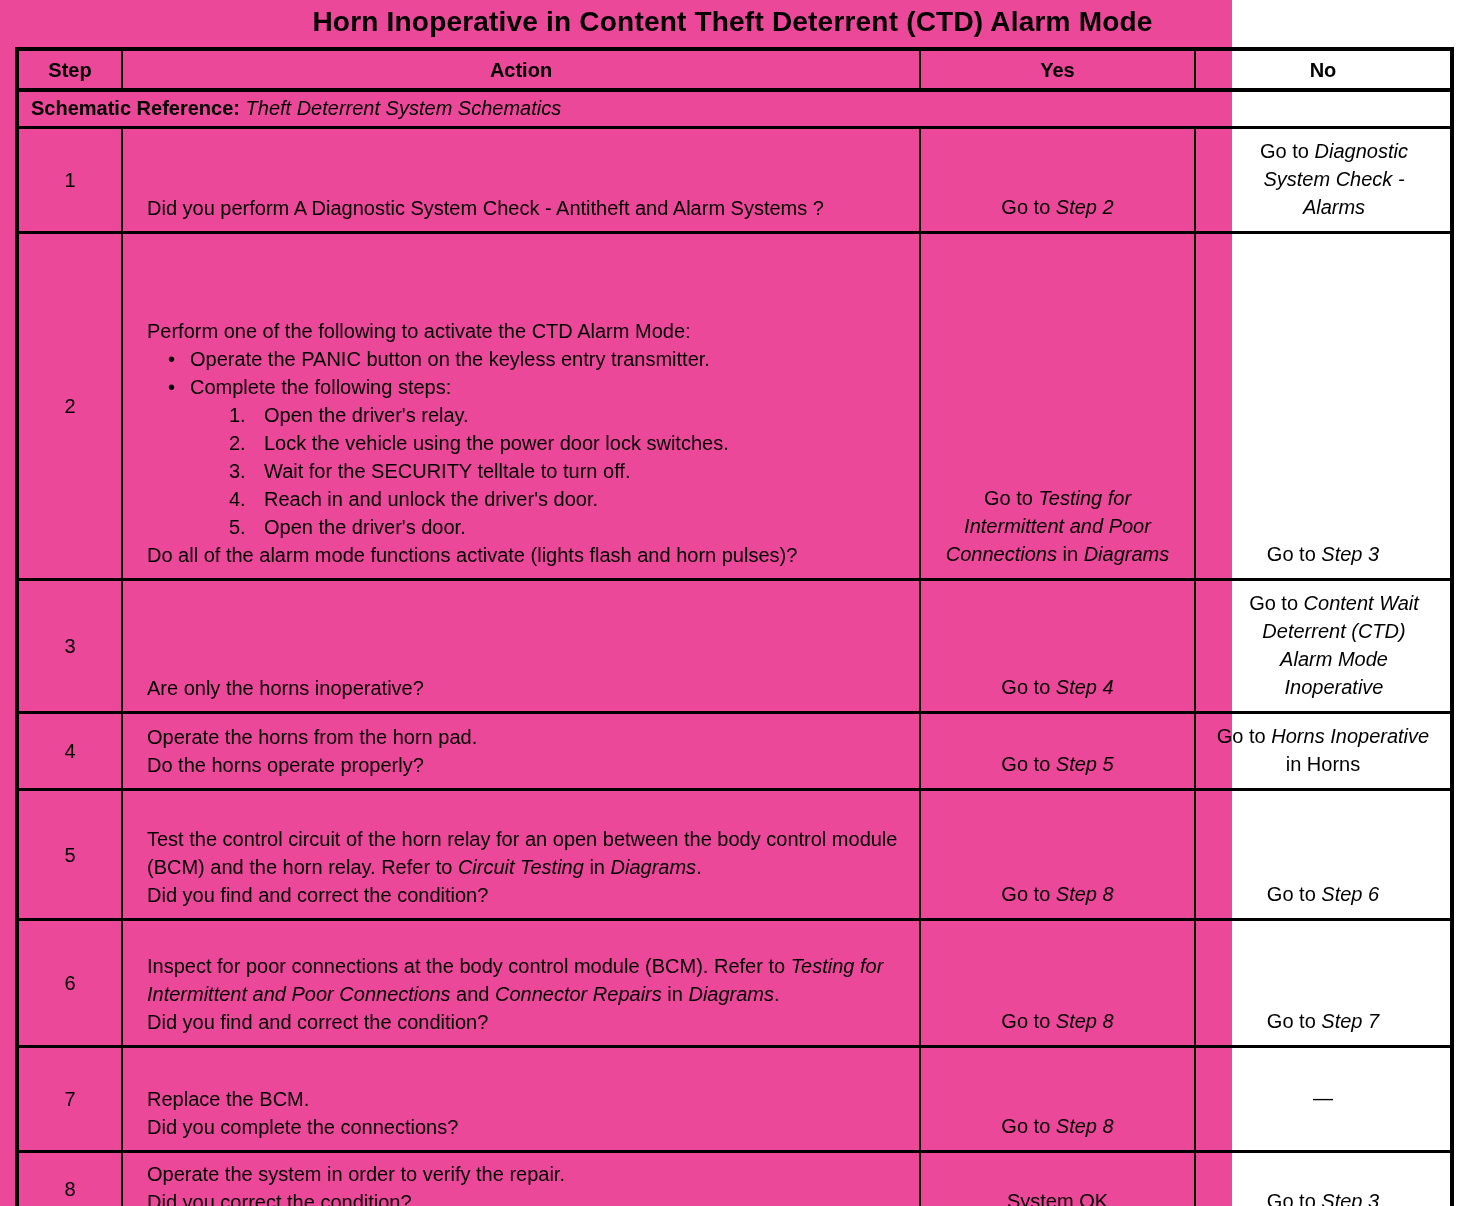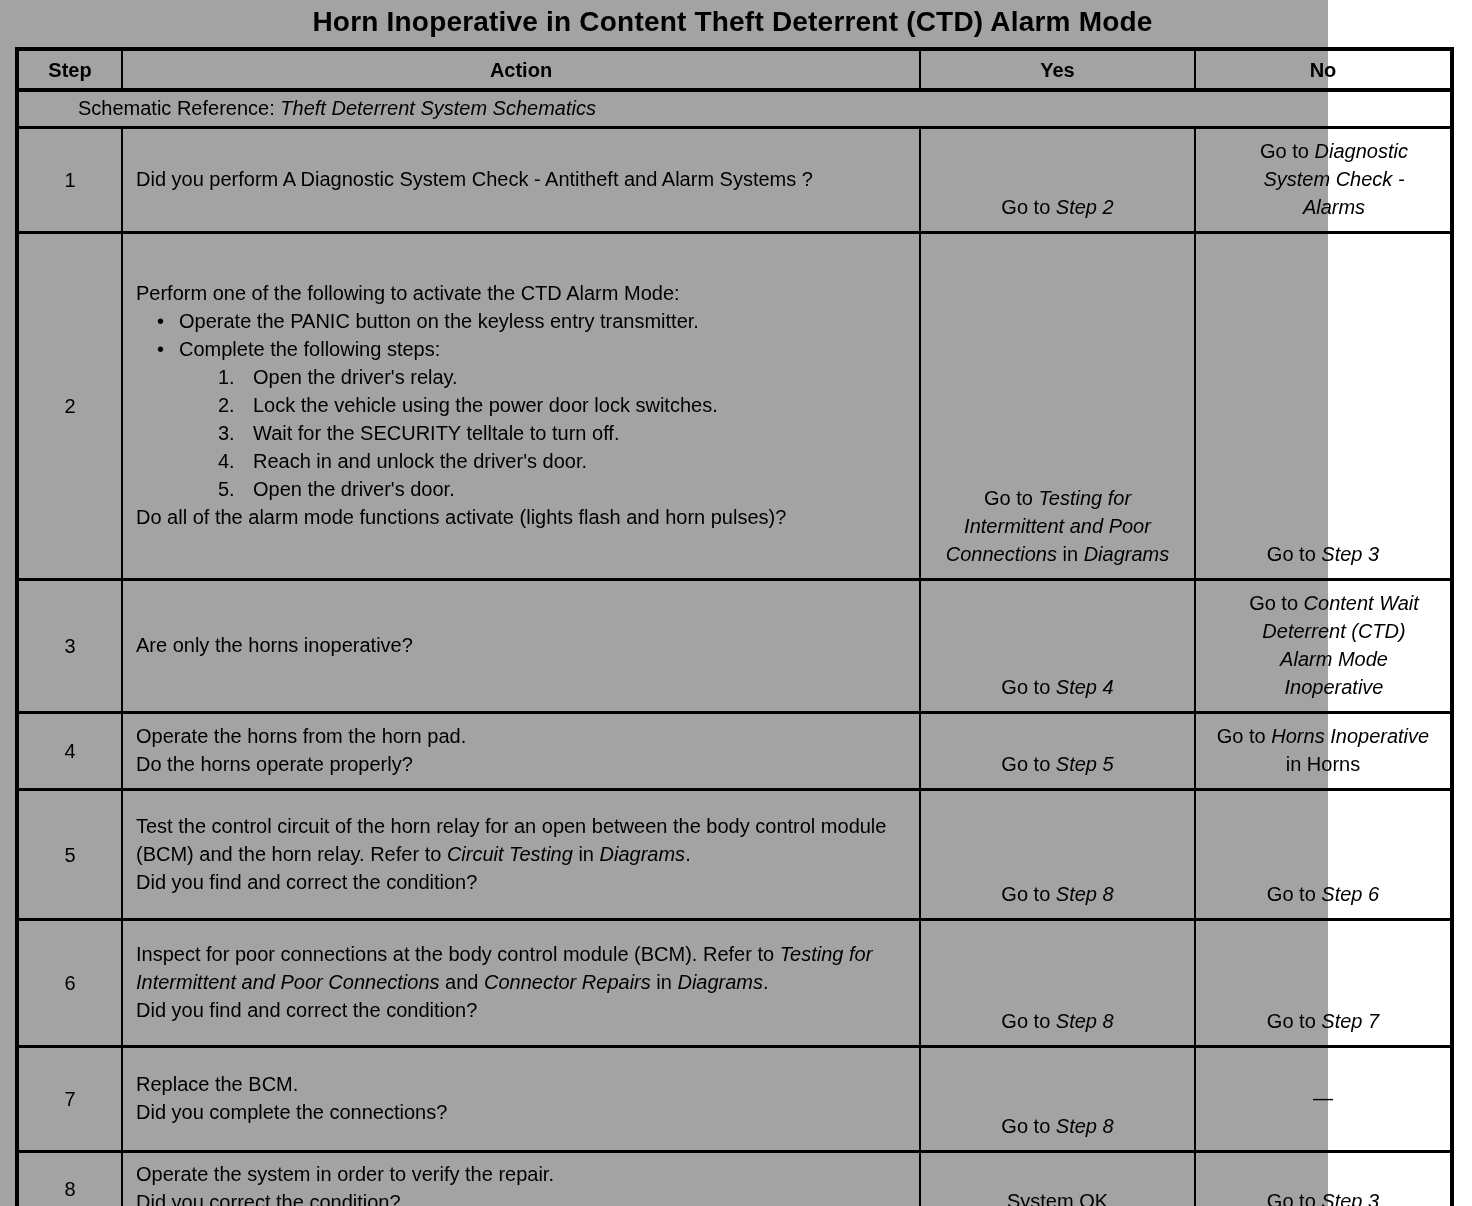--- a/index.html
+++ b/index.html
@@ -3,25 +3,25 @@
 <meta charset="utf-8">
 <style>
   html, body {
     margin: 0;
     padding: 0;
     background: #ffffff;
     color: #000000;
     font-family: "Liberation Sans", "DejaVu Sans", sans-serif;
   }
   .sheet {
-    width: 1328px;
+    width: 1232px;
     height: 1206px;
     box-sizing: border-box;
     padding: 4px 0 0 15px;
-    background: #a3a3a3;
+    background: #ec4899;
   }
   .doc-title {
     width: 1435px;
     text-align: center;
     font-size: 28px;
     font-weight: bold;
     margin: 2px 0 9px 0;
     letter-spacing: 0.2px;
   }
   table.diag {
@@ -45,38 +45,38 @@
     vertical-align: middle;
     height: 41px;
     border-bottom: 4px solid #000;
     padding: 2px 4px;
   }
   tr.schematic-row td {
     height: 35px;
     vertical-align: middle;
     padding: 2px 10px 4px 12px;
   }
-  .b { font-weight: normal; margin-left: 47px; }
+  .b { font-weight: bold; }
   .i { font-style: italic; }
   td.step {
     text-align: center;
     vertical-align: middle;
     padding: 0;
   }
   td.action {
     vertical-align: top;
     padding: 0;
   }
   .action-flex {
     height: 100%;
     box-sizing: border-box;
     display: flex;
     flex-direction: column;
-    justify-content: center;
-    padding: 7px 12px 9px 13px;
+    justify-content: flex-end;
+    padding: 7px 12px 9px 24px;
     border-radius: 17px;
   }
   .blk { position: relative; }
   .blk-bullet { padding-left: 43px; }
   .bullet-marker { position: absolute; left: 21px; top: 0; }
   .blk-num { padding-left: 117px; }
   .num-marker { position: absolute; left: 82px; top: 0; }
   td.ans {
     text-align: center;
     padding: 8px 18px 10px 18px;

